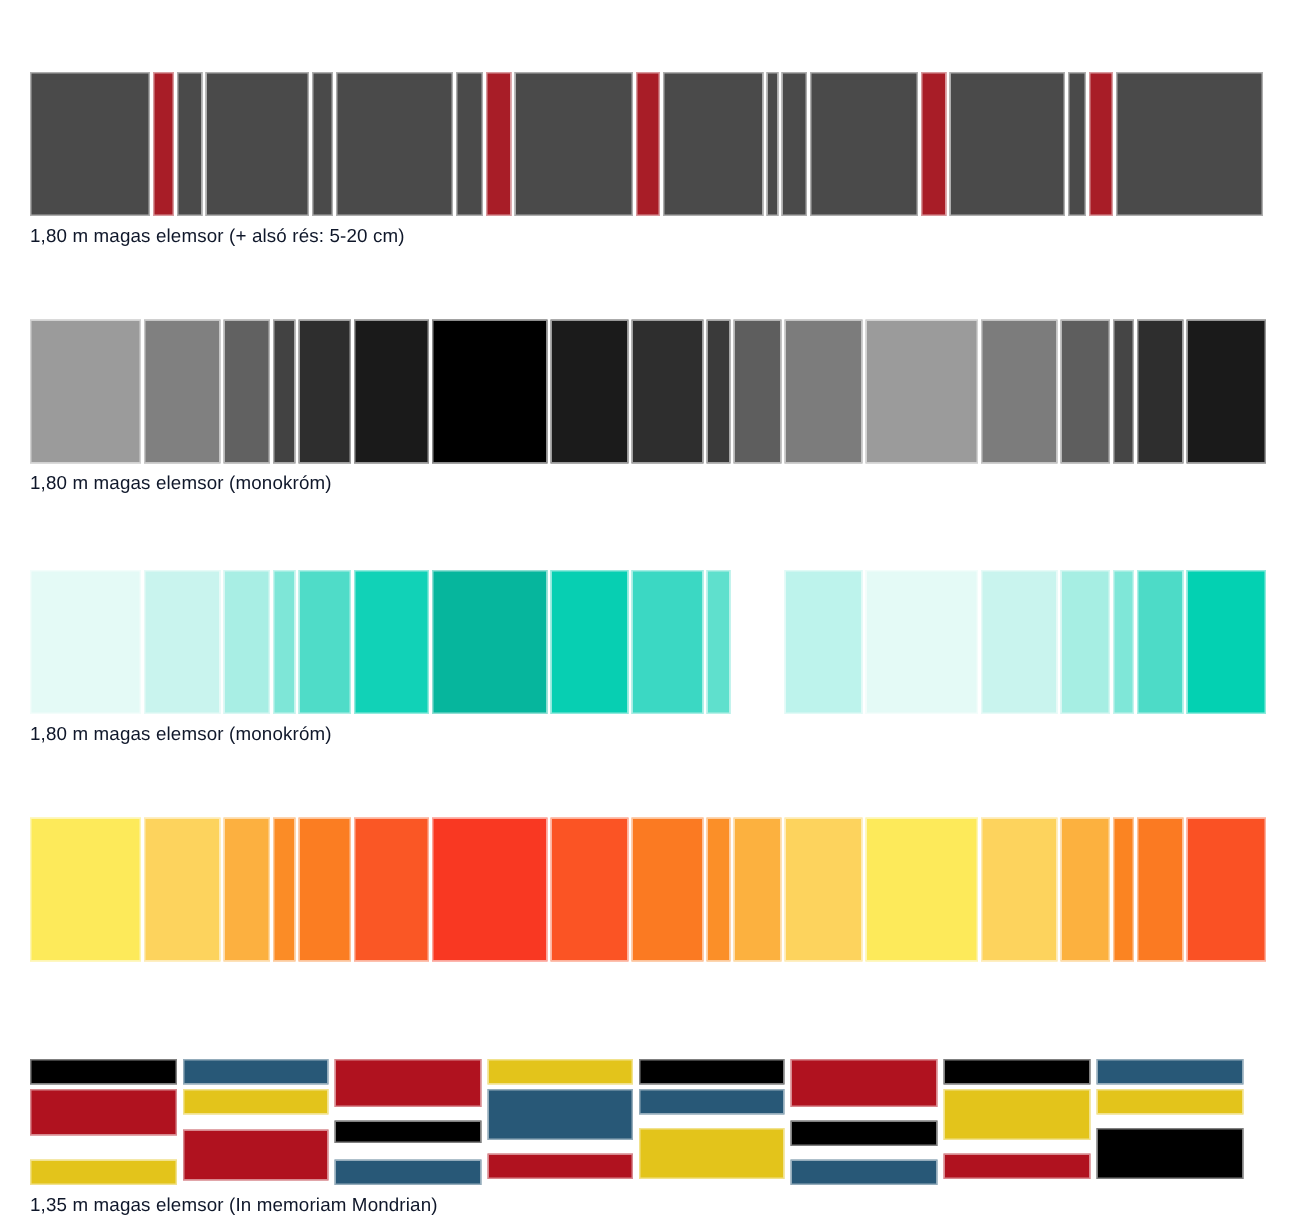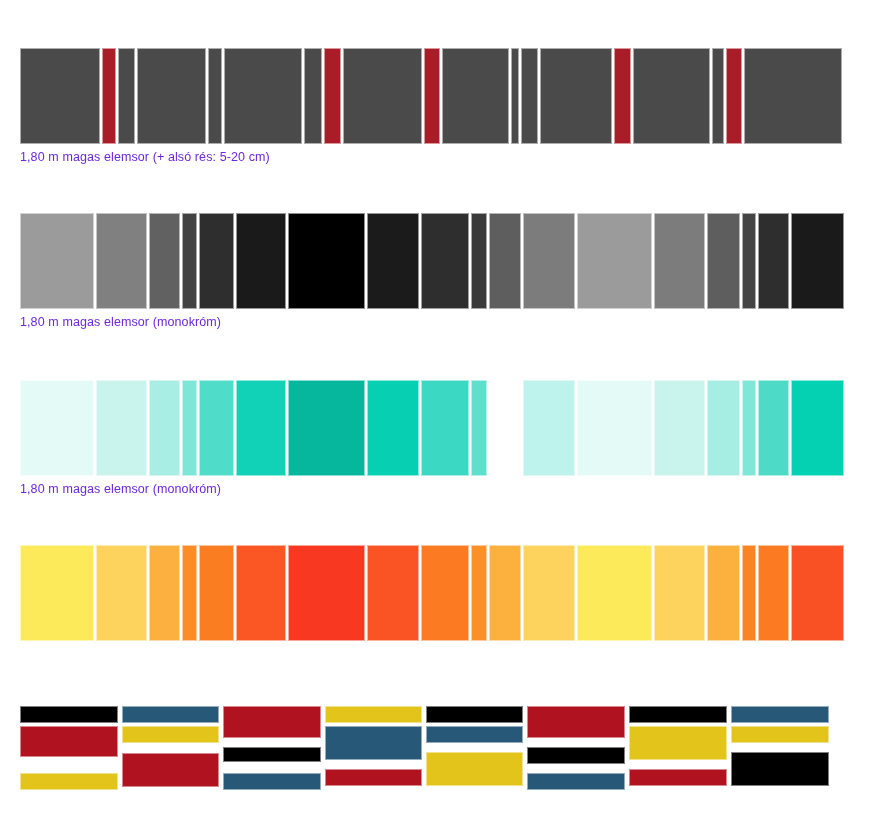--- a/index.html
+++ b/index.html
@@ -71,21 +71,21 @@
     width: 100%;
     background: #ffffff;
     border: none;
     margin-bottom: 3px;
   }
 
   .caption {
     margin: 6px 16px 0 20px;
     font-size: 12.5px;
     line-height: 15px;
-    color: #6d28d9;
+    color: #0f172a;
     font-family: "Liberation Sans", sans-serif;
     letter-spacing: 0.1px;
     white-space: nowrap;
   }
 </style>
 </head>
 <body>
 
 <div id="page">
     <div class="band-group" style="top: 48px;">
@@ -226,14 +226,15 @@
           <div class="mspacer" style="height: 3px; background: rgb(255, 255, 255);"></div>
           <div class="mblock" style="height: 17px; background: rgb(176, 18, 31);"></div>
         </div>
         <div class="mcol" style="width: 98px;">
           <div class="mblock" style="height: 17px; background: rgb(40, 88, 119);"></div>
           <div class="mblock" style="height: 17px; background: rgb(227, 196, 27);"></div>
           <div class="mspacer" style="height: 3px; background: rgb(255, 255, 255);"></div>
           <div class="mblock" style="height: 34px; background: rgb(0, 0, 0);"></div>
         </div>
       </div>
+      <div class="caption">1,35 m magas elemsor (In memoriam Mondrian)</div>
     </div>
   </div>
 
 </body></html>

